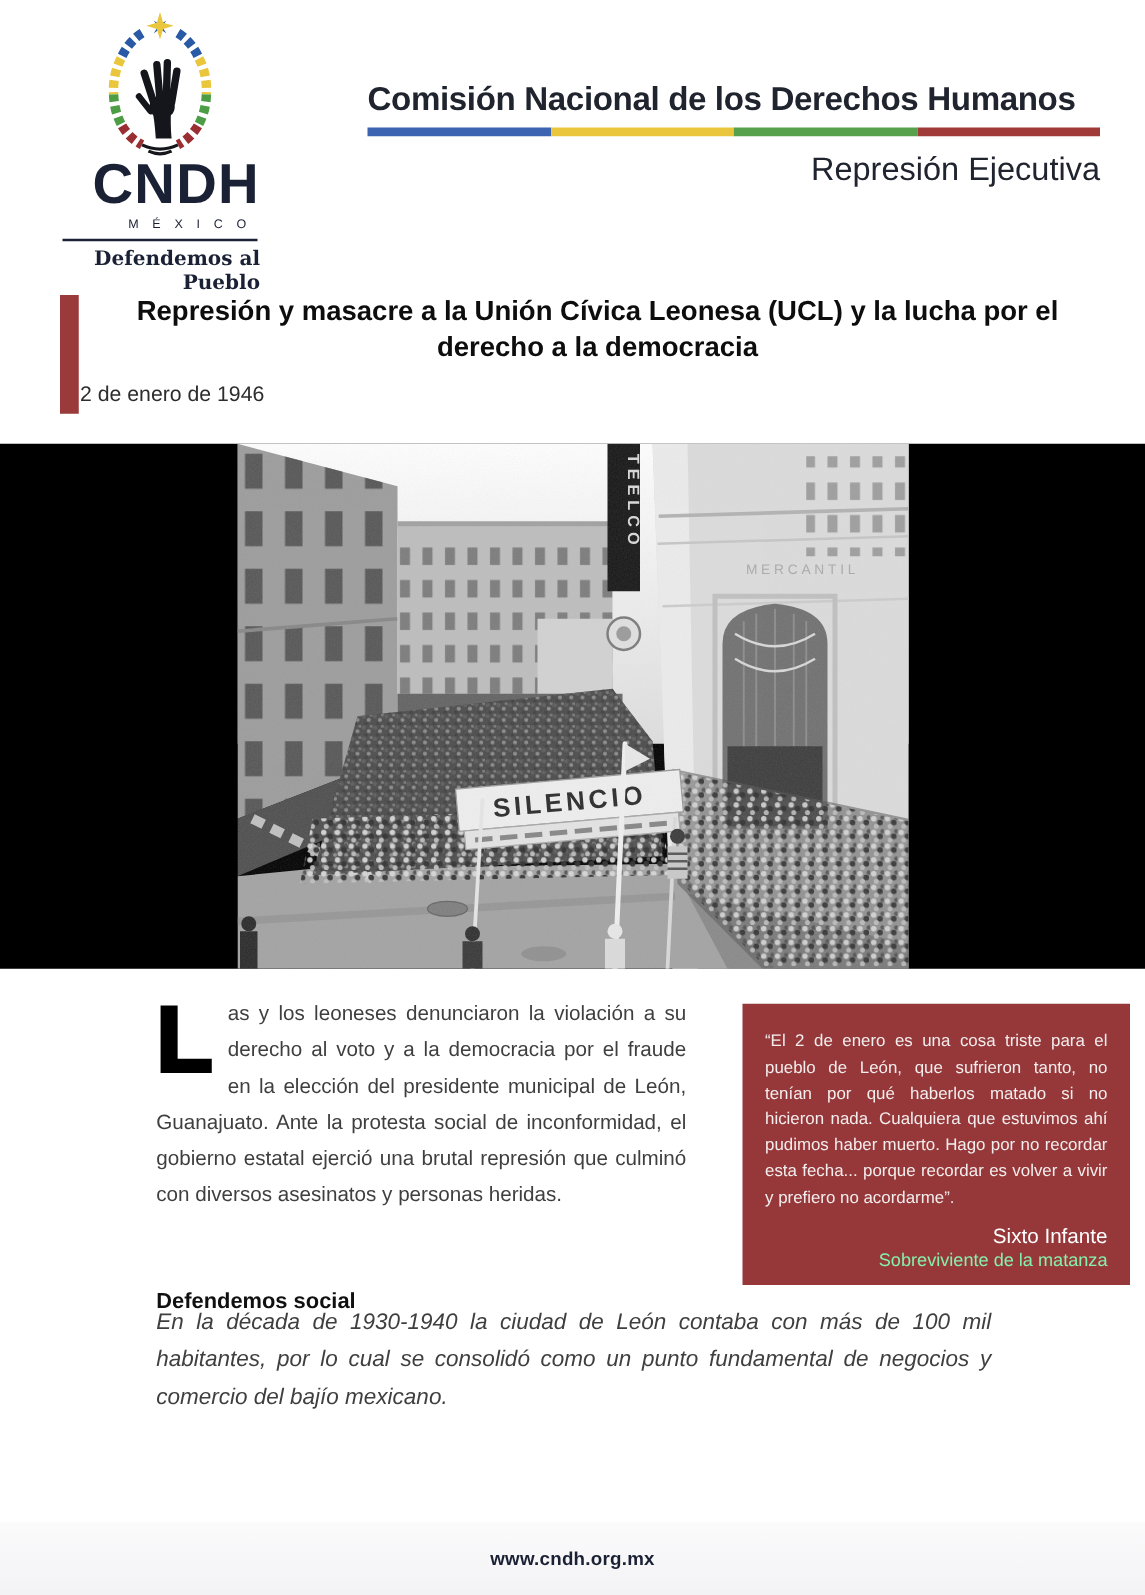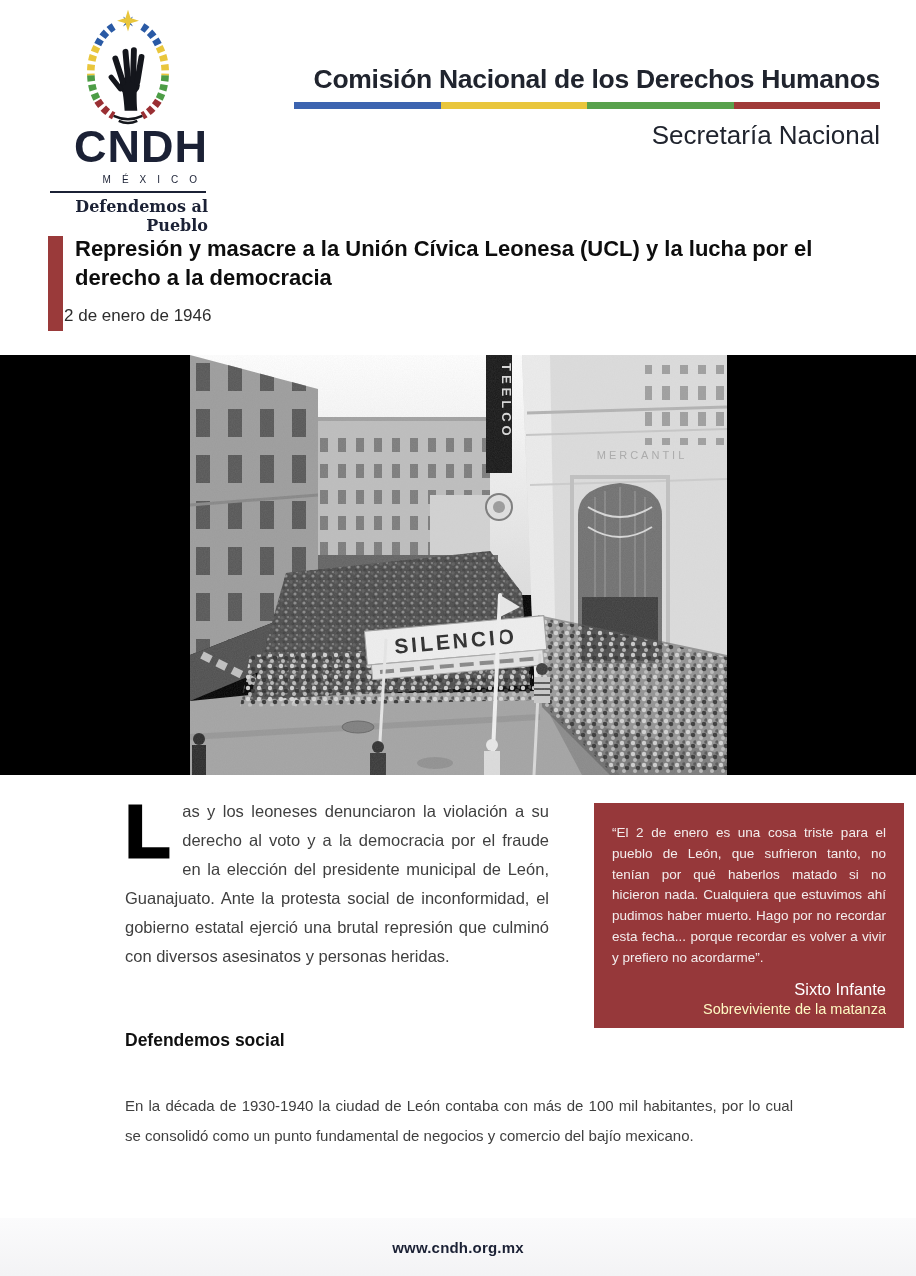--- a/index.html
+++ b/index.html
@@ -19,51 +19,51 @@
 
   
   .logo{position:absolute;left:48px;top:8px;width:160px;text-align:right;color:var(--navy);}
   .emblem{display:block;margin:0 auto;}
   .logo-acronym{font-size:45px;font-weight:bold;letter-spacing:1px;line-height:1;margin-top:-2px;color:var(--navy);}
   .logo-country{font-size:10px;font-weight:normal;letter-spacing:11px;padding-left:11px;margin-top:5px;color:var(--navy);}
   .logo-divider{height:2px;background:var(--navy);margin:6px 2px 0 2px;}
   .logo-motto{font-family:"DejaVu Serif", serif;font-weight:bold;font-size:16px;margin-top:4px;color:var(--navy);}
 
   .org-block{position:absolute;right:36px;top:64px;width:586px;}
-  .org-title{font-size:26.5px;font-weight:bold;letter-spacing:-0.3px;color:#20242e;white-space:nowrap;text-align:right;}
+  .org-title{font-size:26.5px;font-weight:bold;letter-spacing:-0.3px;color:#20242e;white-space:nowrap;}
   .org-bar{display:flex;height:7px;margin-top:7px;}
   .org-bar span{flex:1 1 25%;}
   .org-bar .seg-blue{background:var(--bar-blue);}
   .org-bar .seg-yellow{background:var(--bar-yellow);}
   .org-bar .seg-green{background:var(--bar-green);}
   .org-bar .seg-red{background:var(--bar-red);}
   .org-dept{font-size:26px;font-weight:400;color:#20242e;text-align:right;margin-top:11px;}
 
   
   .accent-bar{position:absolute;left:48px;top:236px;width:15px;height:95px;background:var(--accent-red);}
-  .article-title{position:absolute;left:75px;top:234px;width:806px;font-size:22px;line-height:1.33;font-weight:bold;color:#0d0d0d;}
+  .article-title{position:absolute;left:75px;top:234px;width:806px;font-size:22px;line-height:1.33;font-weight:bold;color:#0d0d0d;text-align:center;}
   .article-date{position:absolute;left:64px;top:306px;font-size:17px;color:#2d2d2d;}
 
   
   .photo-band{position:absolute;left:0;top:355px;width:916px;height:420px;background:#000;display:flex;justify-content:center;align-items:stretch;}
   .photo-band svg{display:block;}
 
   
   .lead-p{position:absolute;left:125px;top:797px;width:424px;font-size:16.5px;line-height:29px;text-align:justify;color:var(--text-dark);}
   .dropcap{float:left;font-size:74px;line-height:66px;font-weight:bold;color:#000;-webkit-text-stroke:3px #000;padding:2px 12px 0 0;}
 
   
   .quote-box{position:absolute;left:594px;top:803px;width:310px;height:225px;background:var(--quote-red);padding:20px 18px 14px 18px;color:#f3eded;}
   .quote-text{font-size:13.5px;line-height:1.54;text-align:justify;}
   .quote-author{margin-top:12px;text-align:right;font-size:16.5px;color:#fff;}
-  .quote-role{text-align:right;font-size:14.5px;color:#fef9c3;margin-top:2px;}
+  .quote-role{text-align:right;font-size:14.5px;color:#86efac;margin-top:2px;}
 
   
   .section-heading{position:absolute;left:125px;top:1030px;font-size:17.5px;font-weight:bold;color:#101010;}
-  .section-p{position:absolute;left:125px;top:1091px;width:668px;font-size:15px;line-height:30px;text-align:justify;color:var(--text-dark);}
+  .section-p{position:absolute;left:125px;top:1042px;width:668px;font-size:18px;line-height:30px;text-align:justify;color:var(--text-dark);font-style:italic;}
 
   
   .footer-band{position:absolute;left:0;top:1218px;width:916px;height:58px;background:linear-gradient(#fbfbfc,#f3f3f5);display:flex;align-items:center;justify-content:center;}
   .footer-url{font-size:15px;font-weight:bold;color:var(--navy);letter-spacing:0.2px;text-decoration:none;}
 </style>
 </head>
 <body>
 
 <div class="page">
 
@@ -111,21 +111,21 @@
     </div>
 
     <div class="org-block">
       <div class="org-title">Comisión Nacional de los Derechos Humanos</div>
       <div class="org-bar">
         <span class="seg-blue"></span>
         <span class="seg-yellow"></span>
         <span class="seg-green"></span>
         <span class="seg-red"></span>
       </div>
-      <div class="org-dept">Secretaría Nacional</div>
+      <div class="org-dept">Represión Ejecutiva</div>
     </div>
   </header>
 
   <section>
     <div class="accent-bar"></div>
     <h1 class="article-title">Represión y masacre a la Unión Cívica Leonesa (UCL) y la lucha por el derecho a la democracia</h1>
     <div class="article-date">2 de enero de 1946</div>
   </section>
 
   <section class="photo-band">

